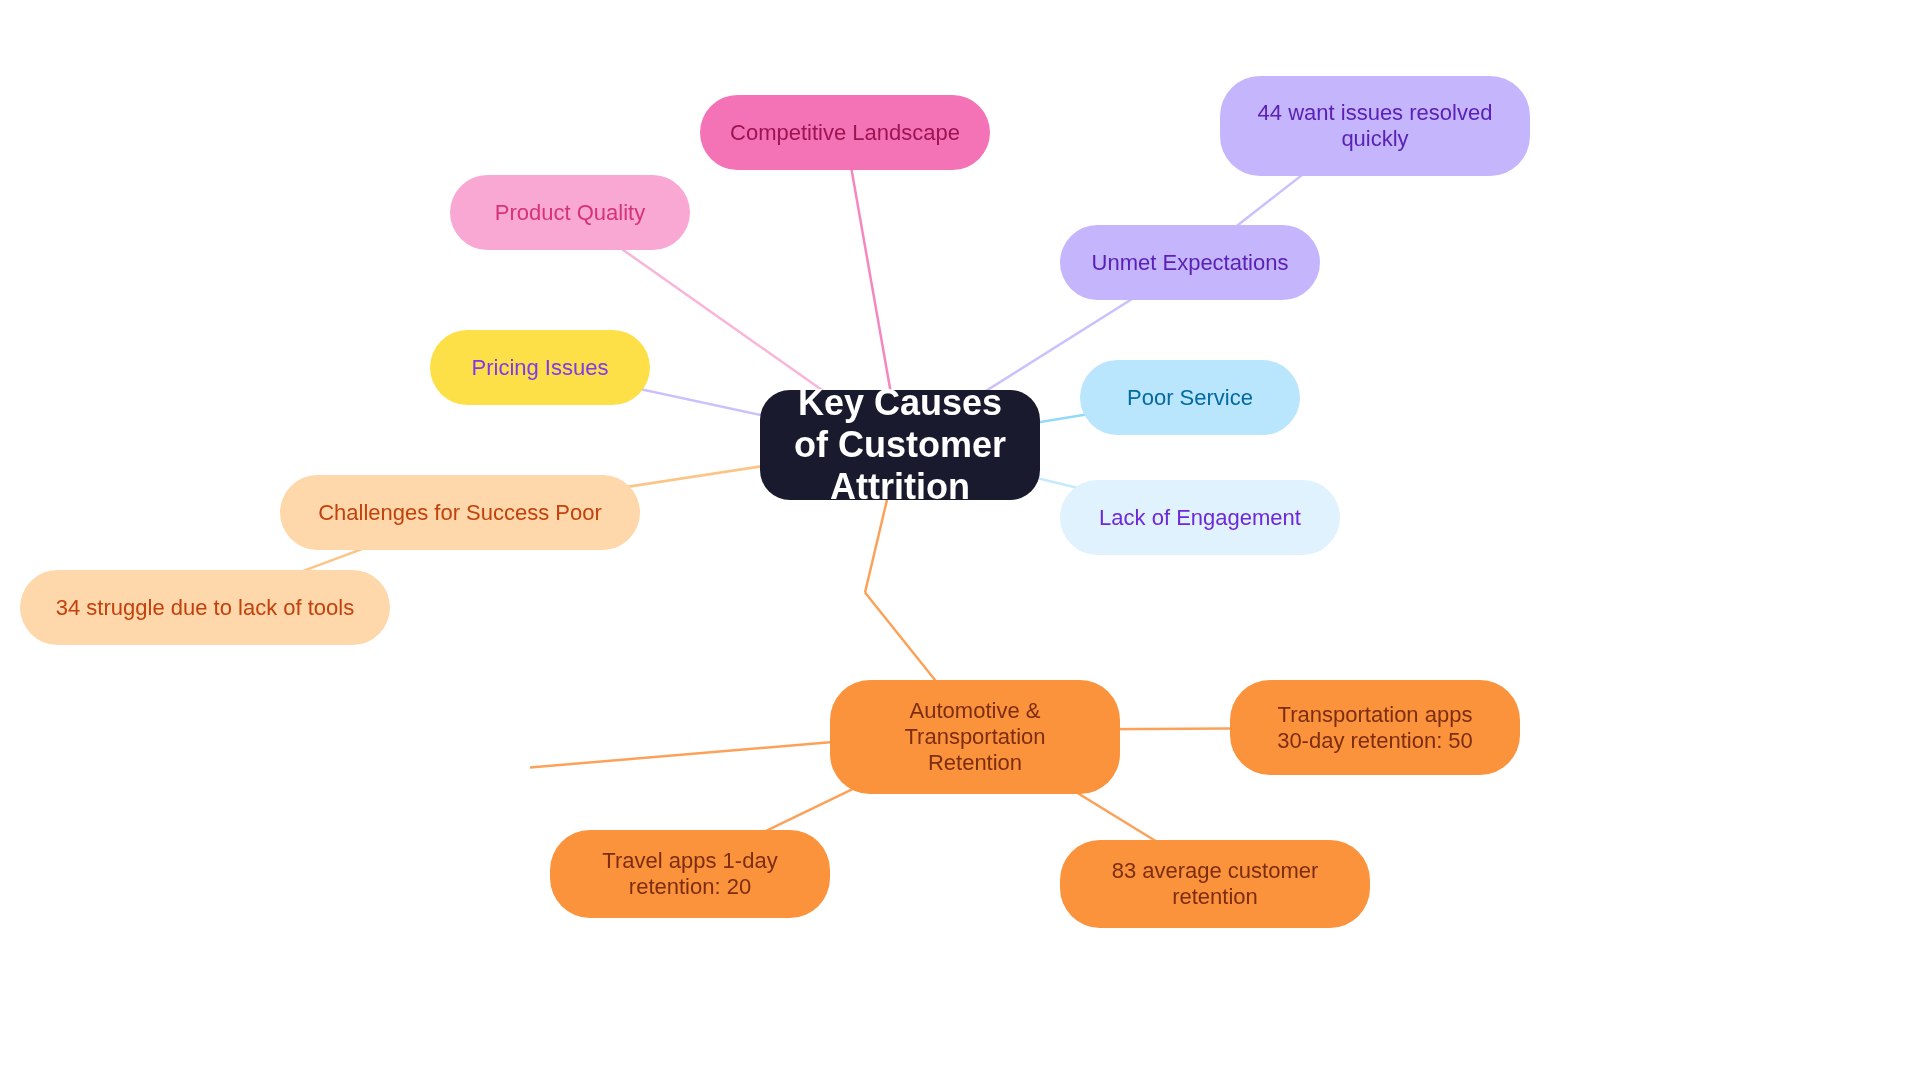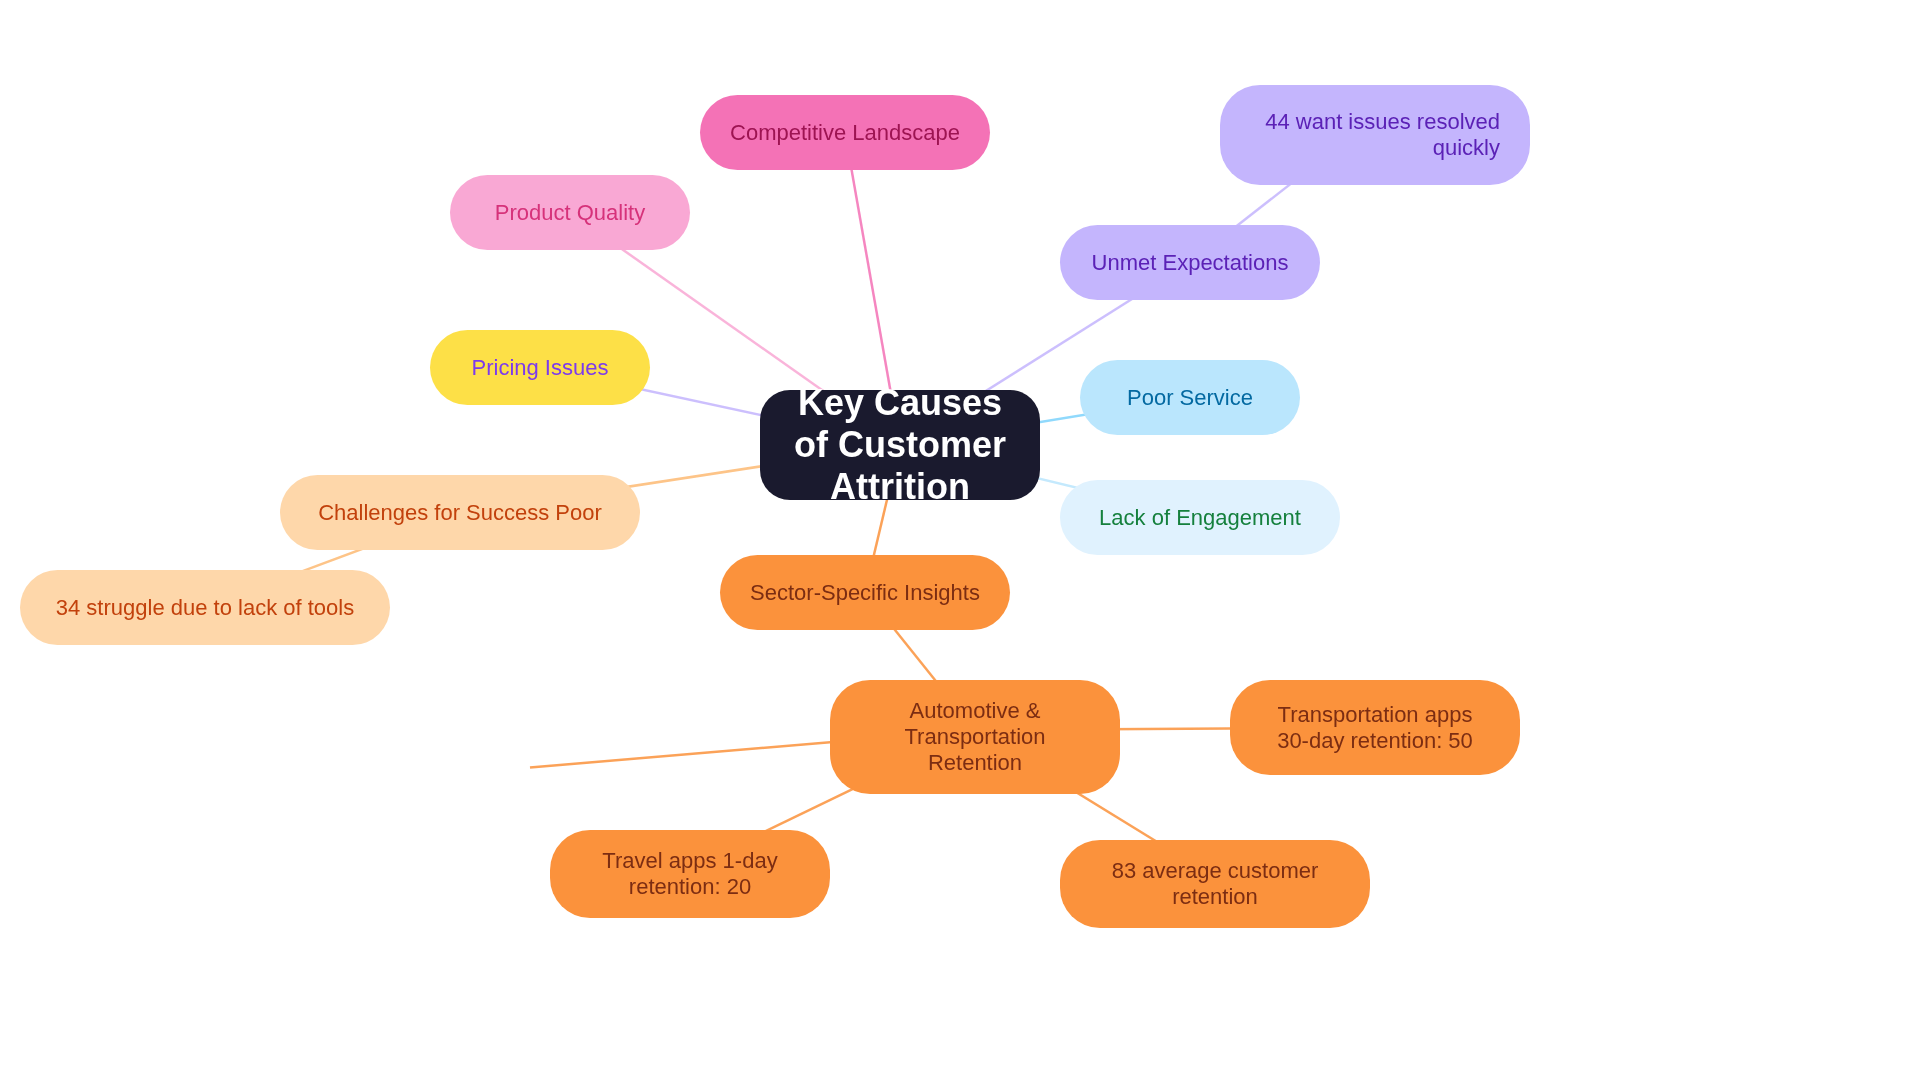--- a/index.html
+++ b/index.html
@@ -60,21 +60,21 @@
     .node-lavender {
       background: #c4b5fd;
       color: #5b21b6;
     }
     .node-blue-light {
       background: #bae6fd;
       color: #0369a1;
     }
     .node-blue-pale {
       background: #e0f2fe;
-      color: #15803d;
+      color: #6d28d9;
     }
     .node-orange-dark {
       background: #fb923c;
       color: #7c2d12;
     }
     .node-orange-light {
       background: #fed7aa;
       color: #c2410c;
     }
   </style>
@@ -98,22 +98,21 @@
       <line x1="975" y1="730" x2="1375" y2="727.5" stroke="#fb923c" stroke-width="2.5" opacity="0.85"></line>
       <line x1="975" y1="730" x2="690" y2="867.5" stroke="#fb923c" stroke-width="2.5" opacity="0.85"></line>
       <line x1="975" y1="730" x2="1215" y2="877.5" stroke="#fb923c" stroke-width="2.5" opacity="0.85"></line>
     </svg>
 <div class="node node-center" style="left: 760px; top: 390px; width: 280px; min-height: 110px;">Key Causes of Customer Attrition</div>
     <div class="node node-hot-pink" style="left: 700px; top: 95px; width: 290px; min-height: 75px;">Competitive Landscape</div>
     <div class="node node-pink" style="left: 450px; top: 175px; width: 240px; min-height: 75px; text-align: right;">Product Quality</div>
     <div class="node node-purple-light" style="left: 430px; top: 330px; width: 220px; min-height: 75px;">Pricing Issues</div>
     <div class="node node-orange-light" style="left: 280px; top: 475px; width: 360px; min-height: 75px;">Challenges for Success Poor</div>
     <div class="node node-orange-light" style="left: 20px; top: 570px; width: 370px; min-height: 75px;">34 struggle due to lack of tools</div>
-    <div class="node node-orange-dark" style="left: 720px; top: 555px; width: 290px; min-height: 75px;">Sector-Specific Insights</div>
     <div class="node node-orange-dark" style="left: 830px; top: 680px; width: 290px; min-height: 100px;">Automotive &amp; Transportation Retention</div>
     <div class="node node-orange-dark" style="left: 1230px; top: 680px; width: 290px; min-height: 95px;">Transportation apps 30-day retention: 50</div>
     <div class="node node-orange-dark" style="left: 550px; top: 830px; width: 280px; min-height: 75px;">Travel apps 1-day retention: 20</div>
     <div class="node node-orange-dark" style="left: 1060px; top: 840px; width: 310px; min-height: 75px;">83 average customer retention</div>
     <div class="node node-lavender" style="left: 1060px; top: 225px; width: 260px; min-height: 75px;">Unmet Expectations</div>
-    <div class="node node-lavender" style="left: 1220px; top: 85px; width: 310px; min-height: 100px; text-align: right;">44 want issues resolved quickly</div>
+    <div class="node node-lavender" style="left: 1220px; top: 76px; width: 310px; min-height: 100px;">44 want issues resolved quickly</div>
     <div class="node node-blue-light" style="left: 1080px; top: 360px; width: 220px; min-height: 75px;">Poor Service</div>
     <div class="node node-blue-pale" style="left: 1060px; top: 480px; width: 280px; min-height: 75px;">Lack of Engagement</div>
   </div>
 
 </body></html>

